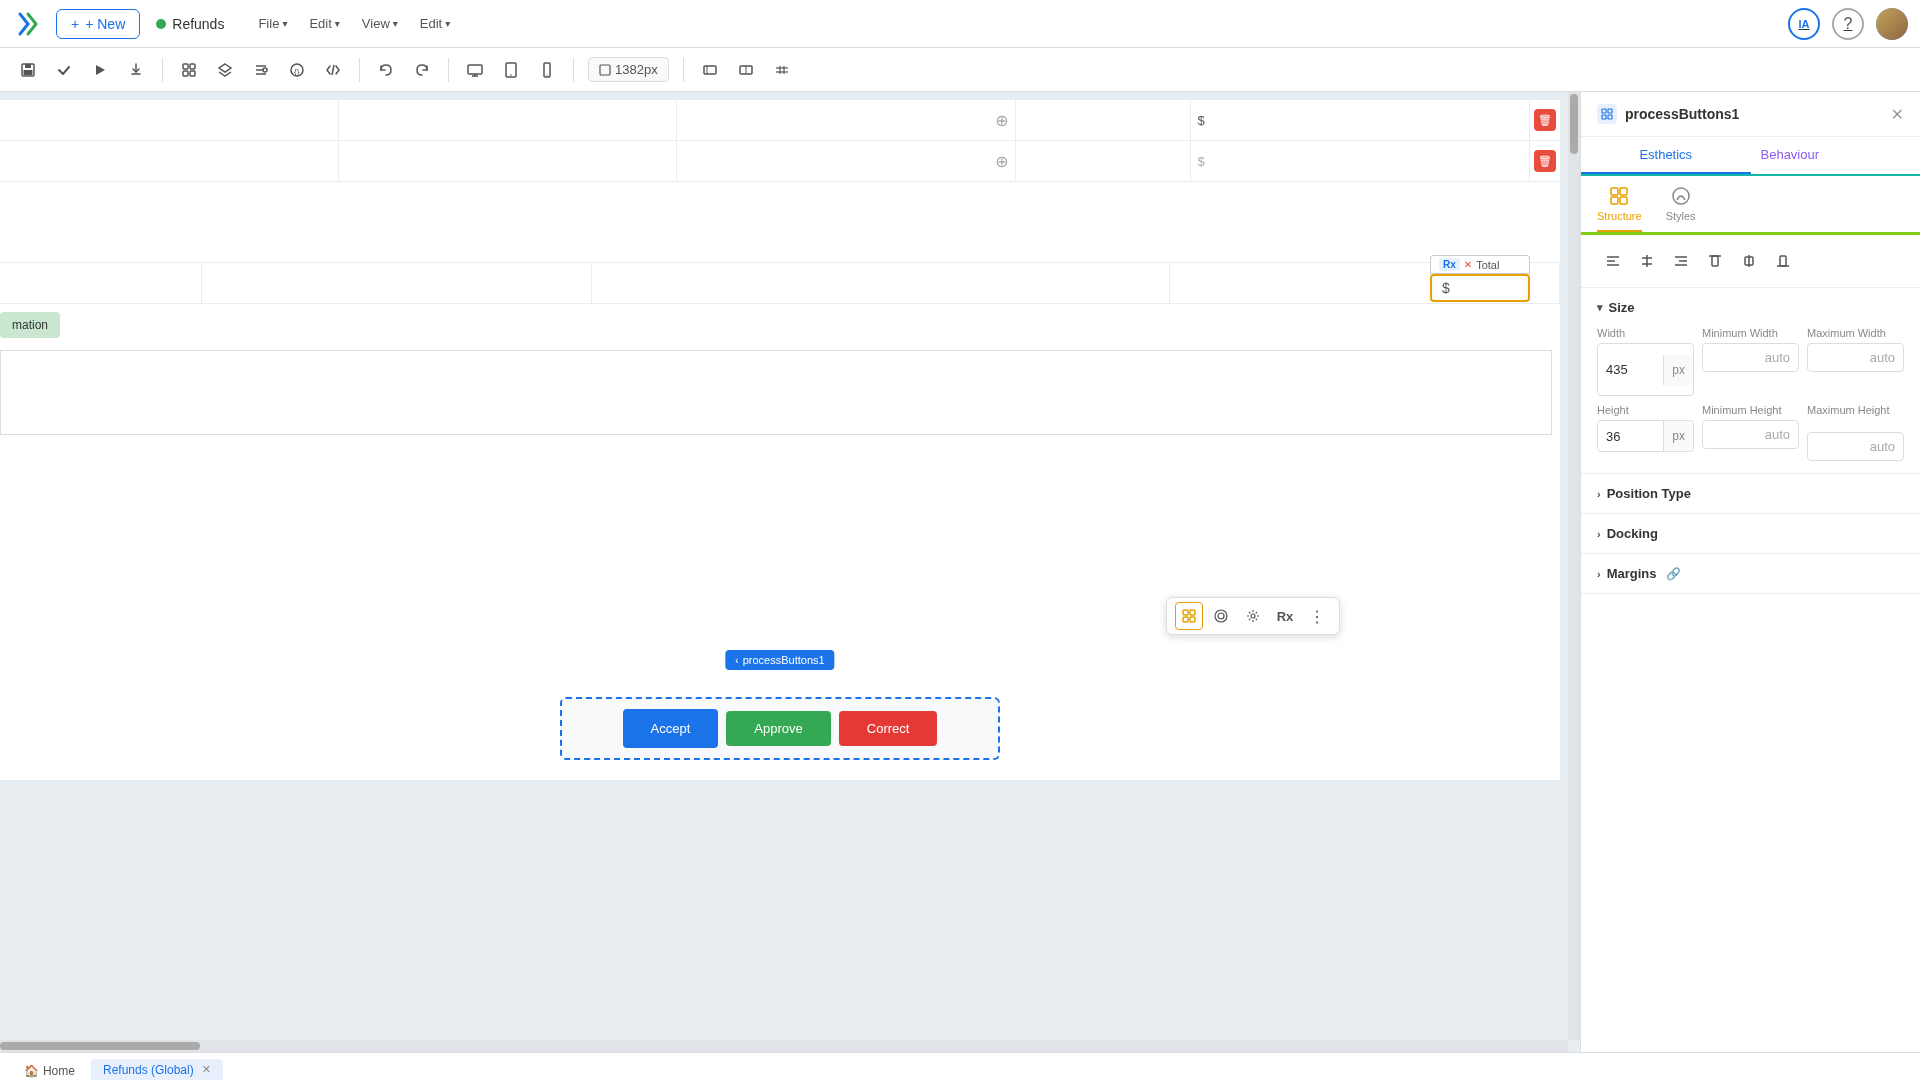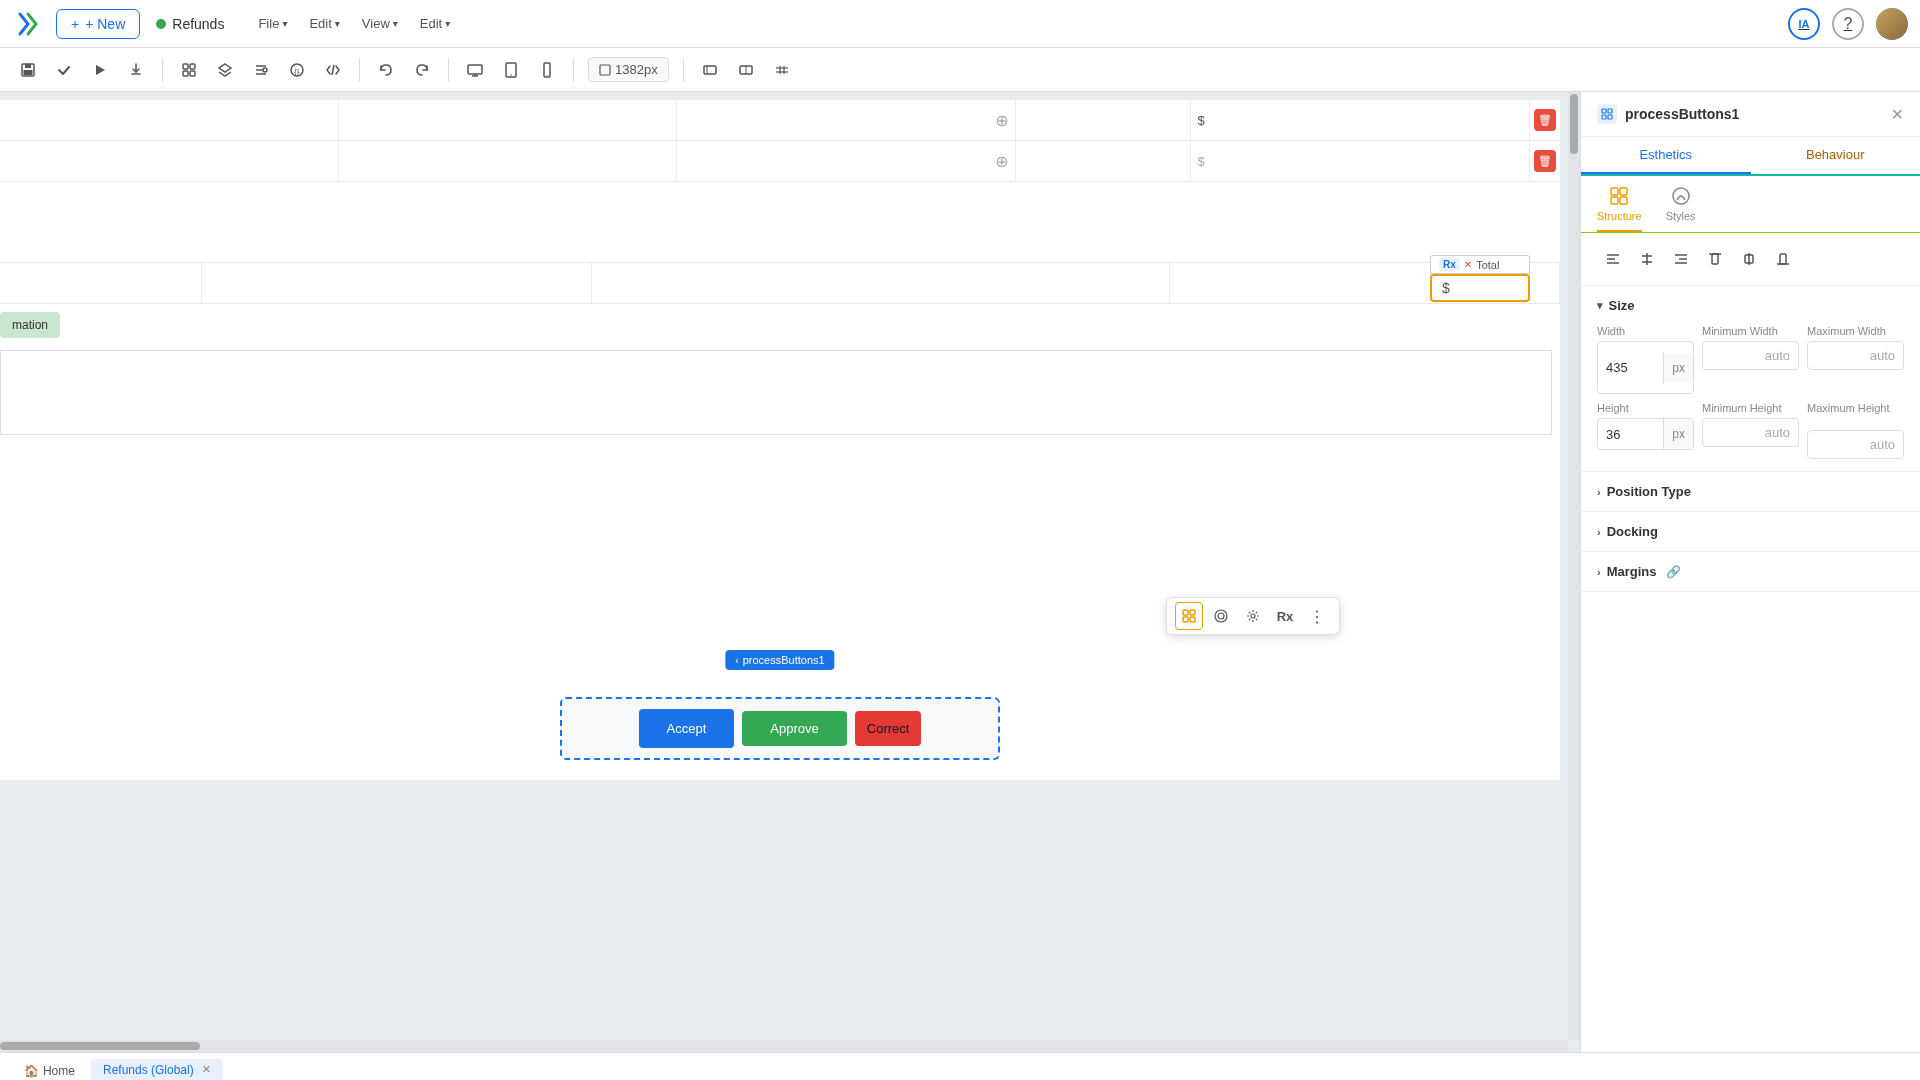--- a/index.html
+++ b/index.html
@@ -334,21 +334,21 @@
         </div>
 
         
         <div style="position:absolute;bottom:20px;left:50%;transform:translateX(-50%);display:flex;align-items:center;gap:8px;background:#f8f9fa;border:2px dashed #1a73e8;border-radius:6px;padding:10px 20px;z-index:20;min-width:440px;justify-content:center;">
           <button style="background:#1a73e8;color:#fff;border:none;border-radius:4px;padding:12px 28px;font-size:13px;font-weight:500;cursor:pointer;">
             <span>Accept</span>
           </button>
           <button style="background:#34a853;color:#fff;border:none;border-radius:4px;padding:10px 28px;font-size:13px;font-weight:500;cursor:pointer;">
             <span>Approve</span>
           </button>
-          <button style="background:#e53935;color:#0f172a;border:none;border-radius:4px;padding:10px 12px;font-size:13px;font-weight:500;cursor:pointer;">
+          <button style="background:#e53935;color:#ffffff;border:none;border-radius:4px;padding:10px 28px;font-size:13px;font-weight:500;cursor:pointer;">
             <span>Correct</span>
           </button>
         </div>
 
       </div>
     </div>
   </div>
 
   <div class="right-panel" style="width:340px;background:#fff;border-left:1px solid #ddd;overflow-y:auto;flex-shrink:0;">
 
@@ -364,26 +364,26 @@
         </div>
         <span>processButtons1</span>
       </div>
       <button style="cursor:pointer;color:#999;font-size:16px;border:none;background:none;">✕</button>
     </div>
 
     <div style="display:flex;border-bottom:2px solid #14b8a6;">
       <div style="flex:1;text-align:center;padding:10px;font-size:13px;cursor:pointer;color:#1a73e8;border-bottom:2px solid #1a73e8;font-weight:500;">
         <span>Esthetics</span>
       </div>
-      <div style="flex:1;text-align:center;padding:10px;font-size:13px;cursor:pointer;color:#a16207;border-bottom:2px solid transparent;">
+      <div style="flex:1;padding:10px;font-size:13px;cursor:pointer;color:#8b5cf6;border-bottom:2px solid transparent;">
         <span>Behaviour</span>
       </div>
     </div>
 
-    <div style="display:flex;gap:24px;padding:10px 16px 0;border-bottom:1px solid #84cc16;">
+    <div style="display:flex;gap:24px;padding:10px 16px 0;border-bottom:3px solid #84cc16;">
       <div style="display:flex;flex-direction:column;align-items:center;gap:4px;cursor:pointer;padding-bottom:8px;border-bottom:2px solid #e8a000;color:#e8a000;">
         <svg width="20" height="20" viewBox="0 0 20 20" fill="none">
             <rect x="2" y="2" width="7" height="7" rx="1" stroke="#e8a000" stroke-width="1.5"></rect>
             <rect x="11" y="2" width="7" height="7" rx="1" stroke="#e8a000" stroke-width="1.5"></rect>
             <rect x="2" y="11" width="7" height="7" rx="1" stroke="#e8a000" stroke-width="1.5"></rect>
             <rect x="11" y="11" width="7" height="7" rx="1" stroke="#e8a000" stroke-width="1.5"></rect>
           </svg>
         <span style="font-size:11px;">Structure</span>
       </div>
       <div style="display:flex;flex-direction:column;align-items:center;gap:4px;cursor:pointer;padding-bottom:8px;border-bottom:2px solid transparent;color:#888;">

